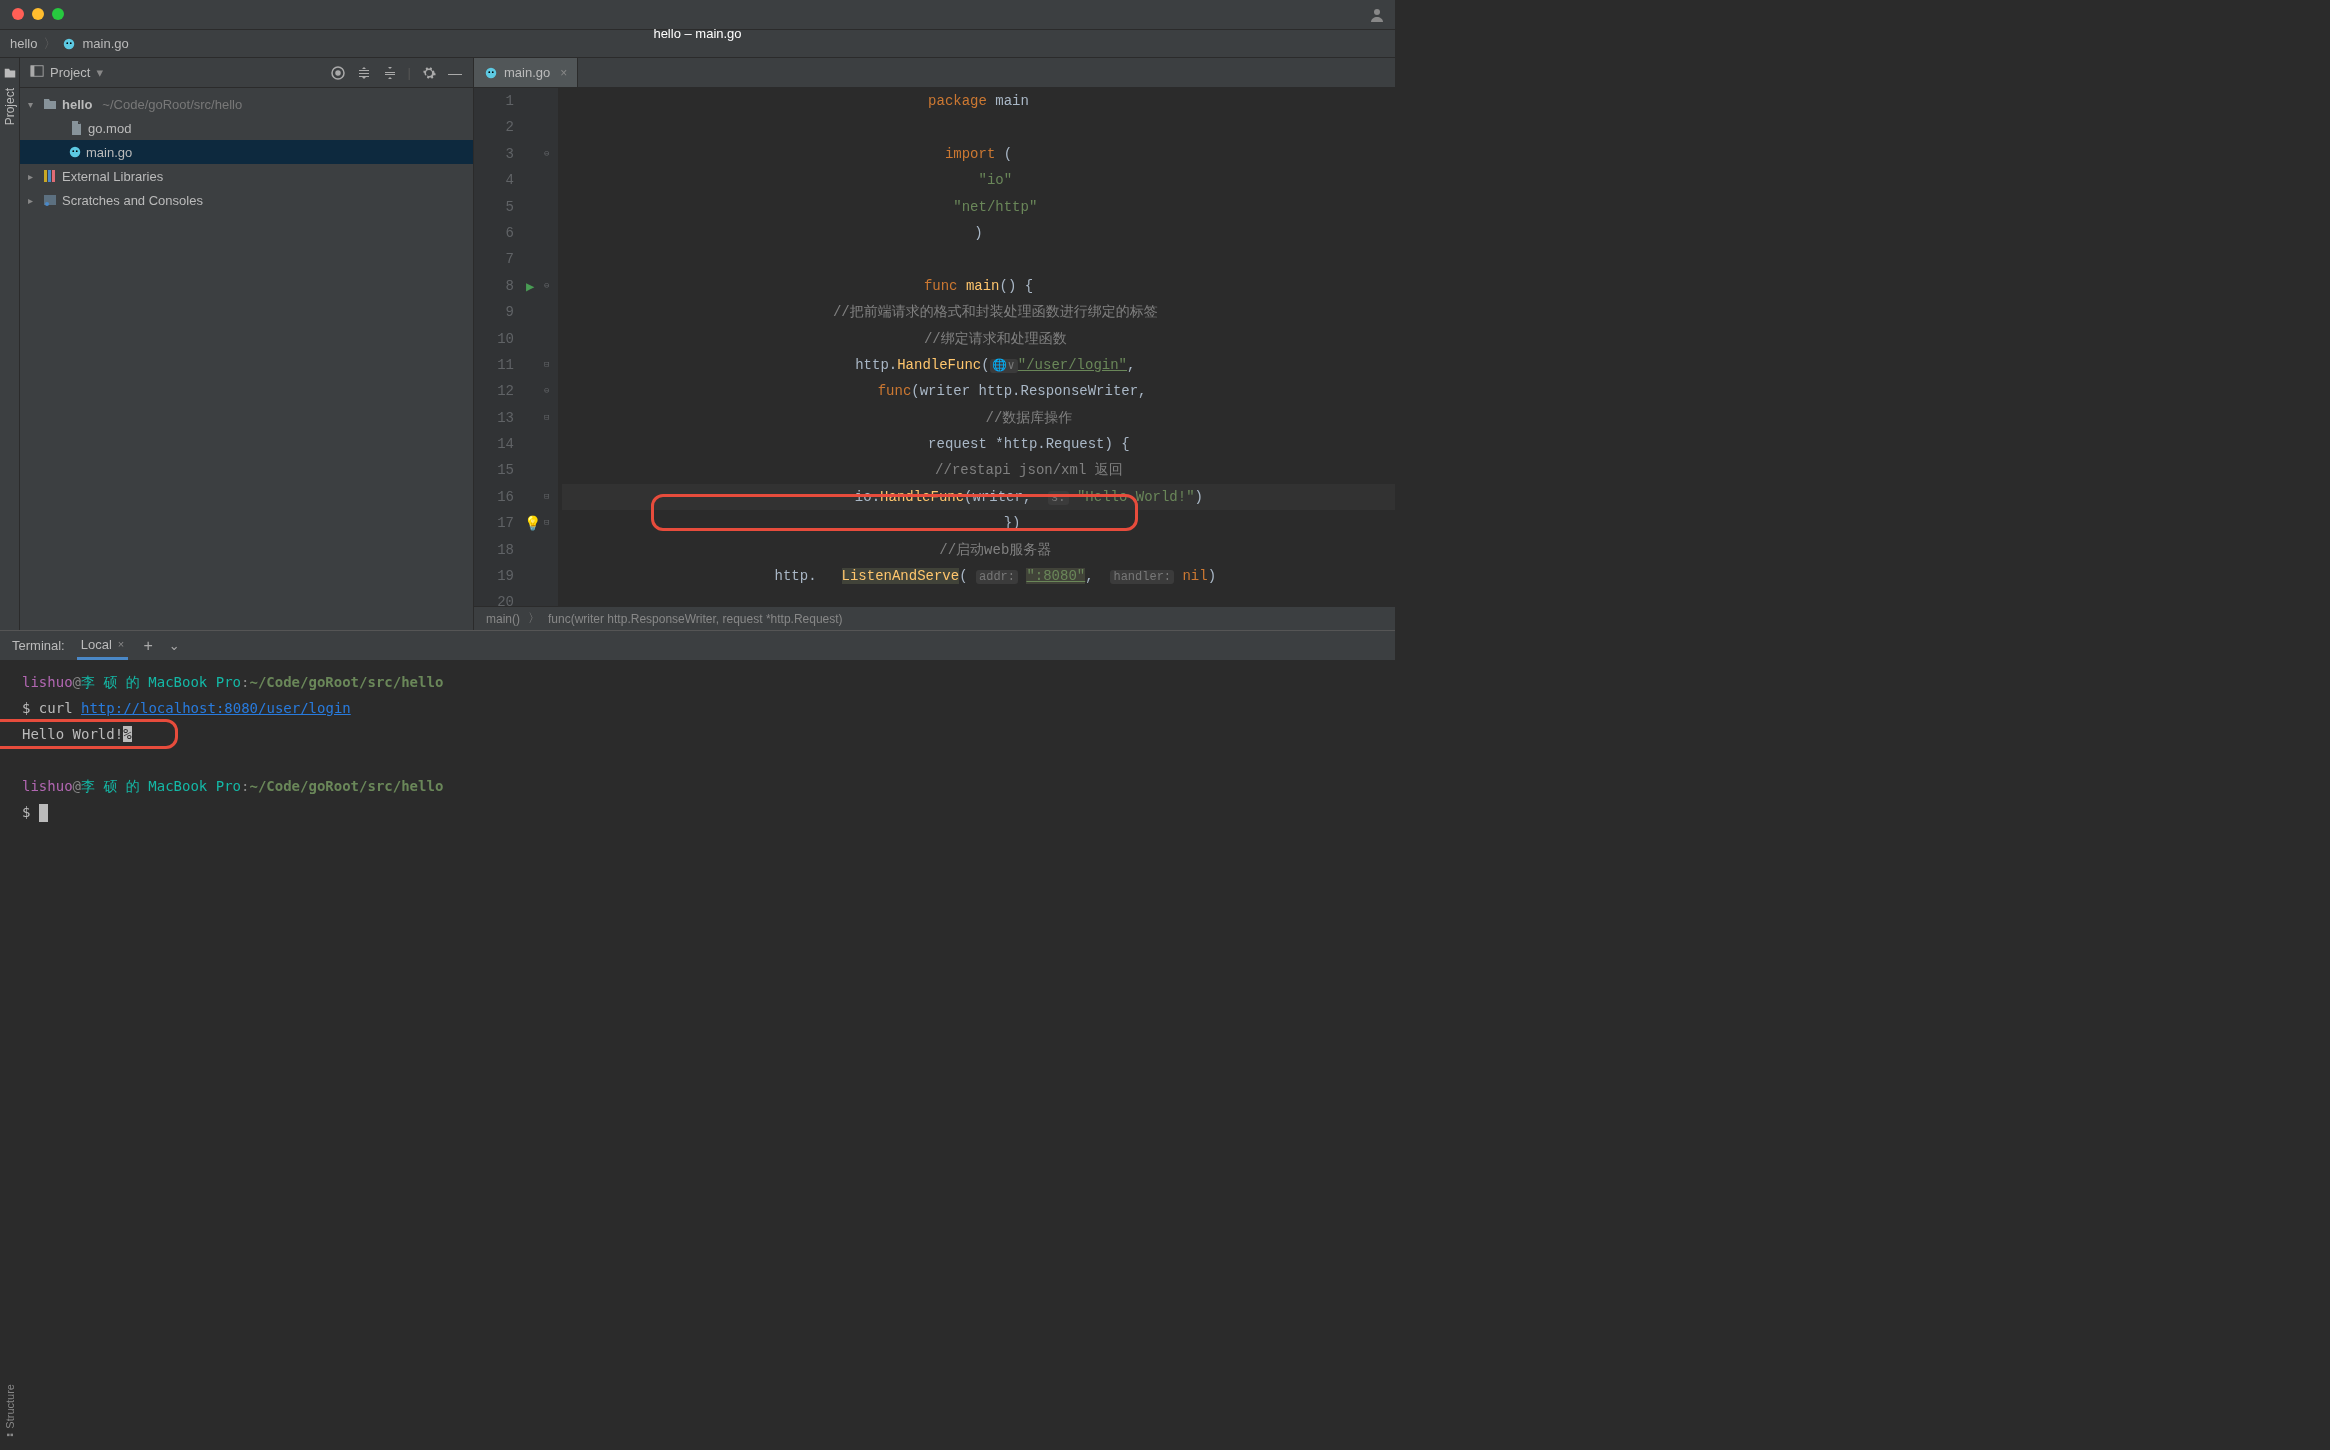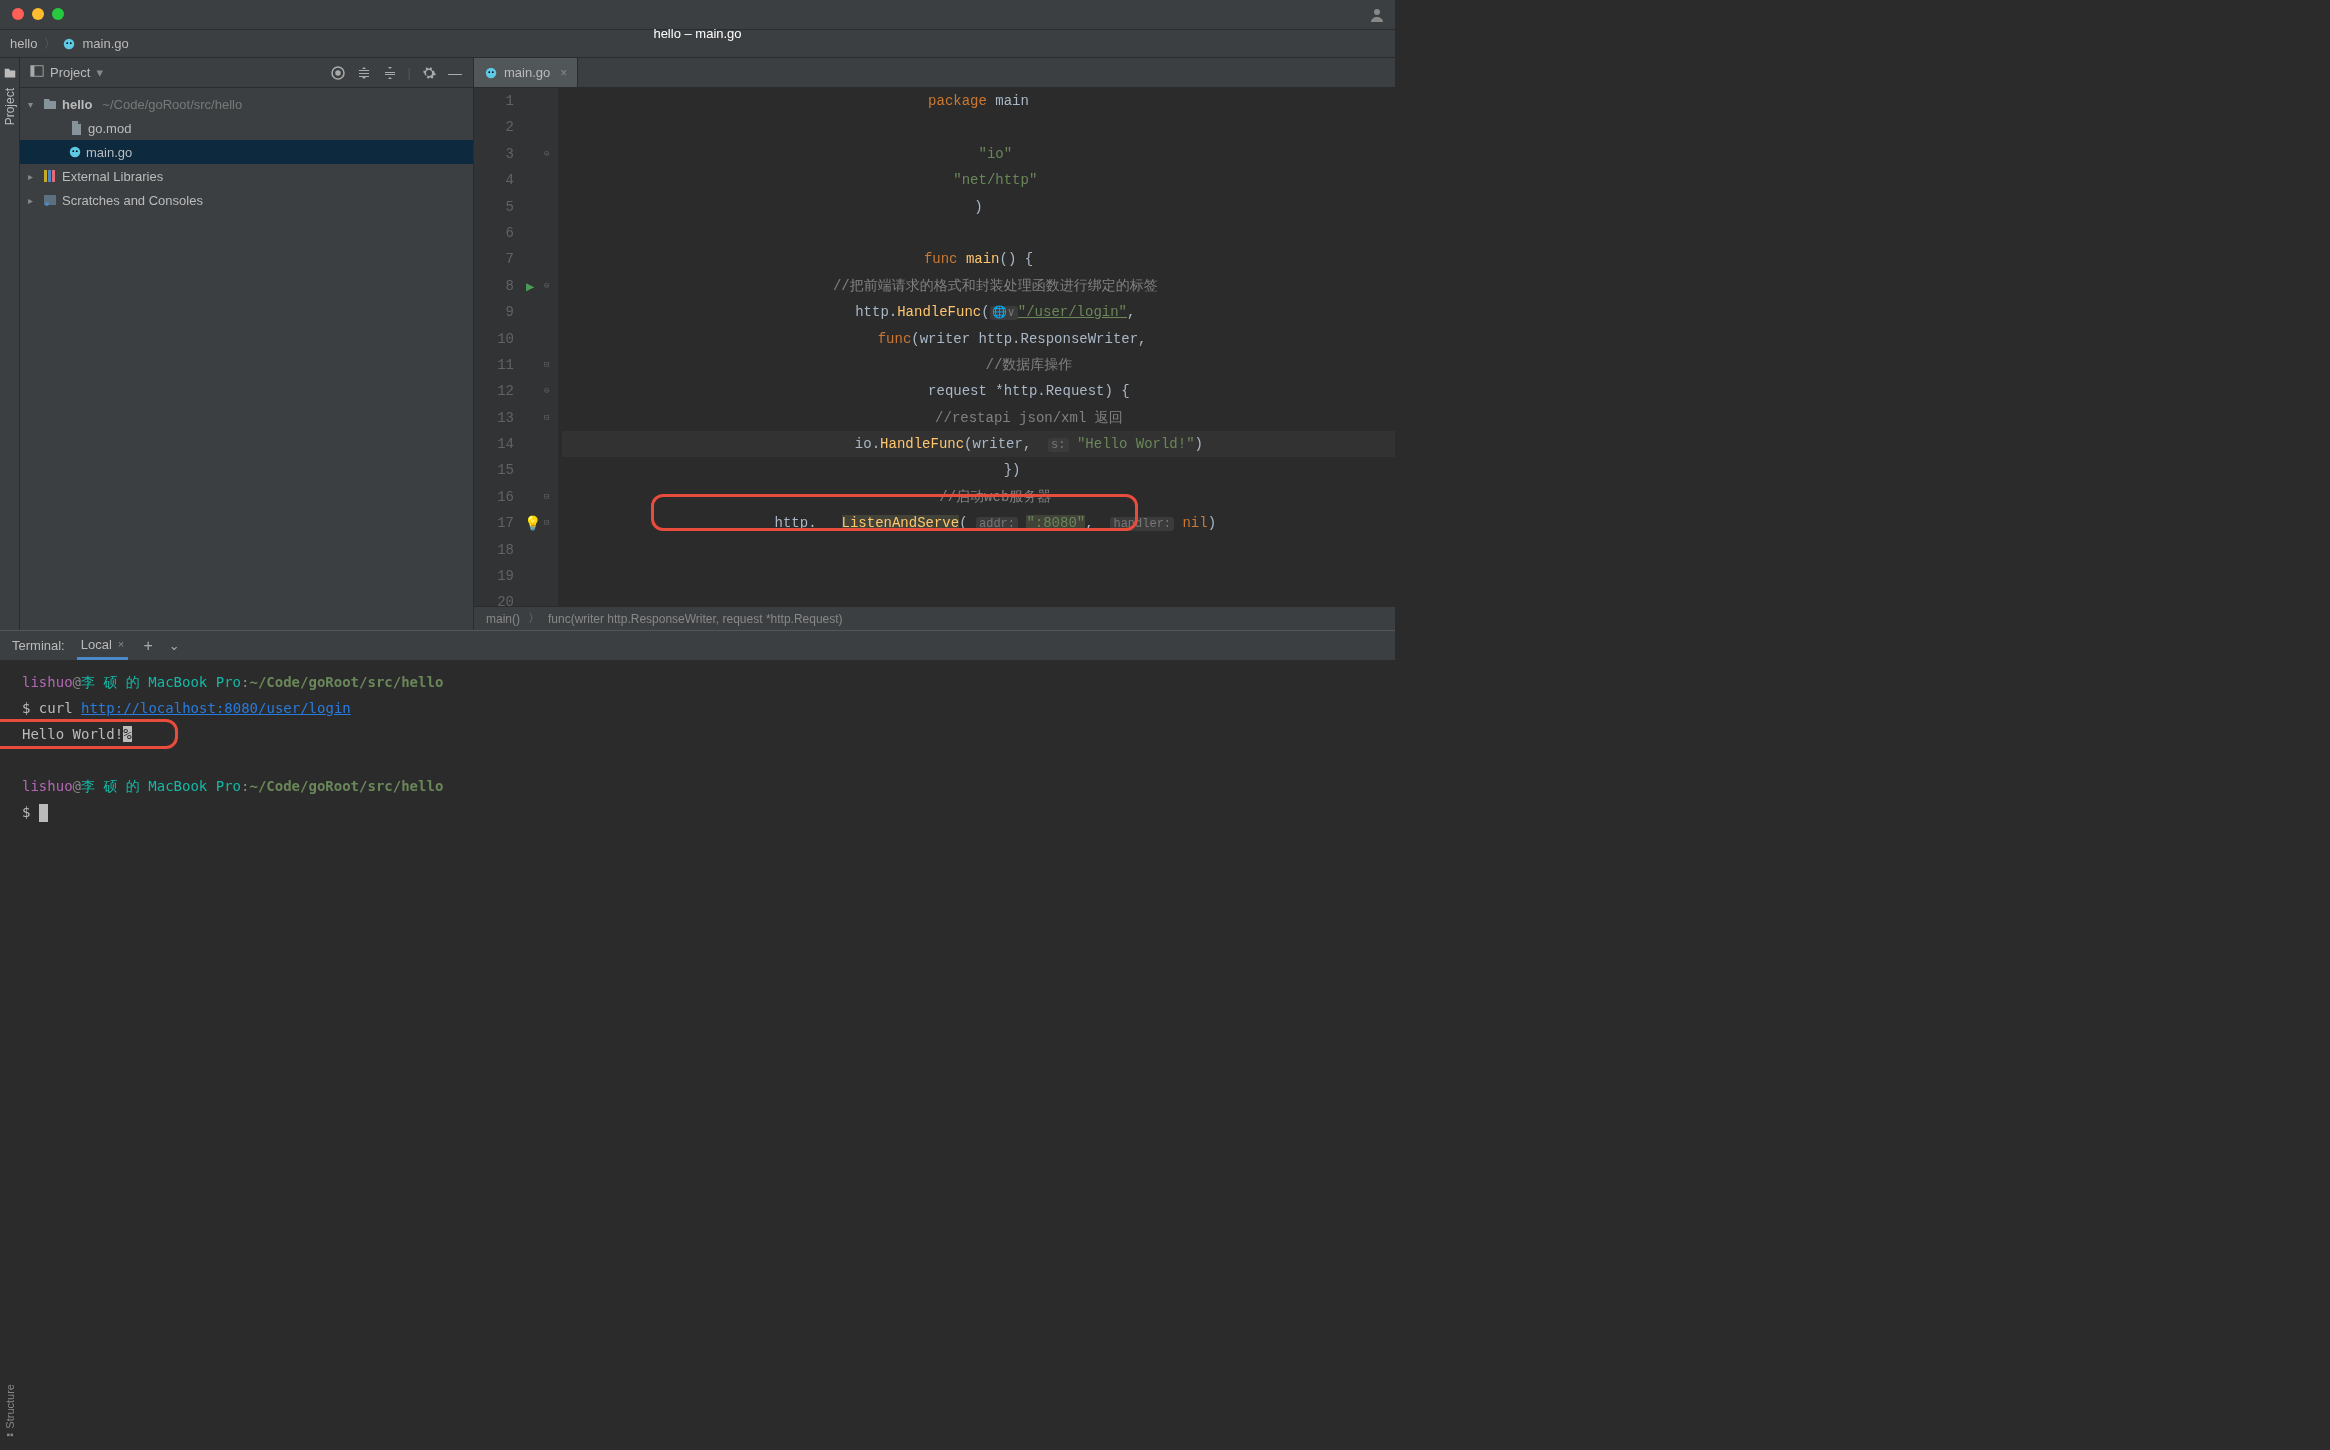--- a/index.html
+++ b/index.html
@@ -482,26 +482,28 @@
           <div class="gutter-line" style="position: relative;"><span style="font-size: 9px;">⊟</span></div>
           <div class="gutter-line" style="position: relative;"><span style="font-size: 9px;">⊟</span></div>
           <div class="gutter-line" style="position: relative;"></div>
           <div class="gutter-line" style="position: relative;"></div>
           <div class="gutter-line" style="position: relative;"></div>
         </div>
       <div class="code-area" id="code-area">
         <div class="red-box" style="top:406px;left:93px;width:487px;height:37px"></div>
       <div class="code-line"><span class="kw">package</span> <span class="ident">main</span></div>
           <div class="code-line"></div>
+          <div class="code-line"><span class="kw">import</span> <span class="ident">(</span></div>
           <div class="code-line">    <span class="str">"io"</span></div>
           <div class="code-line">    <span class="str">"net/http"</span></div>
           <div class="code-line"><span class="ident">)</span></div>
           <div class="code-line"></div>
           <div class="code-line"><span class="kw">func</span> <span class="fn">main</span><span class="ident">() {</span></div>
           <div class="code-line">    <span class="com">//把前端请求的格式和封装处理函数进行绑定的标签</span></div>
+          <div class="code-line">    <span class="com">//绑定请求和处理函数</span></div>
           <div class="code-line">    <span class="ident">http.</span><span class="fn">HandleFunc</span><span class="ident">(</span><span class="hint">🌐∨</span><span class="url">"/user/login"</span><span class="ident">,</span></div>
           <div class="code-line">        <span class="kw">func</span><span class="ident">(writer http.ResponseWriter,</span></div>
           <div class="code-line">            <span class="com">//数据库操作</span></div>
           <div class="code-line">            <span class="ident">request *http.Request) {</span></div>
           <div class="code-line">            <span class="com">//restapi json/xml 返回</span></div>
           <div class="code-line hl">            <span class="ident">io.</span><span class="fn">HandleFunc</span><span class="ident">(writer,  </span><span class="hint">s:</span> <span class="str">"Hello World!"</span><span class="ident">)</span></div>
           <div class="code-line">        <span class="ident">})</span></div>
           <div class="code-line">    <span class="com">//启动web服务器</span></div>
           <div class="code-line">    <span class="ident">http.</span><span class="fn fnhl">ListenAndServe</span><span class="ident">( </span><span class="hint">addr:</span> <span class="url2">":8080"</span><span class="ident">,  </span><span class="hint">handler:</span> <span class="kw">nil</span><span class="ident">)</span></div>
         </div>

